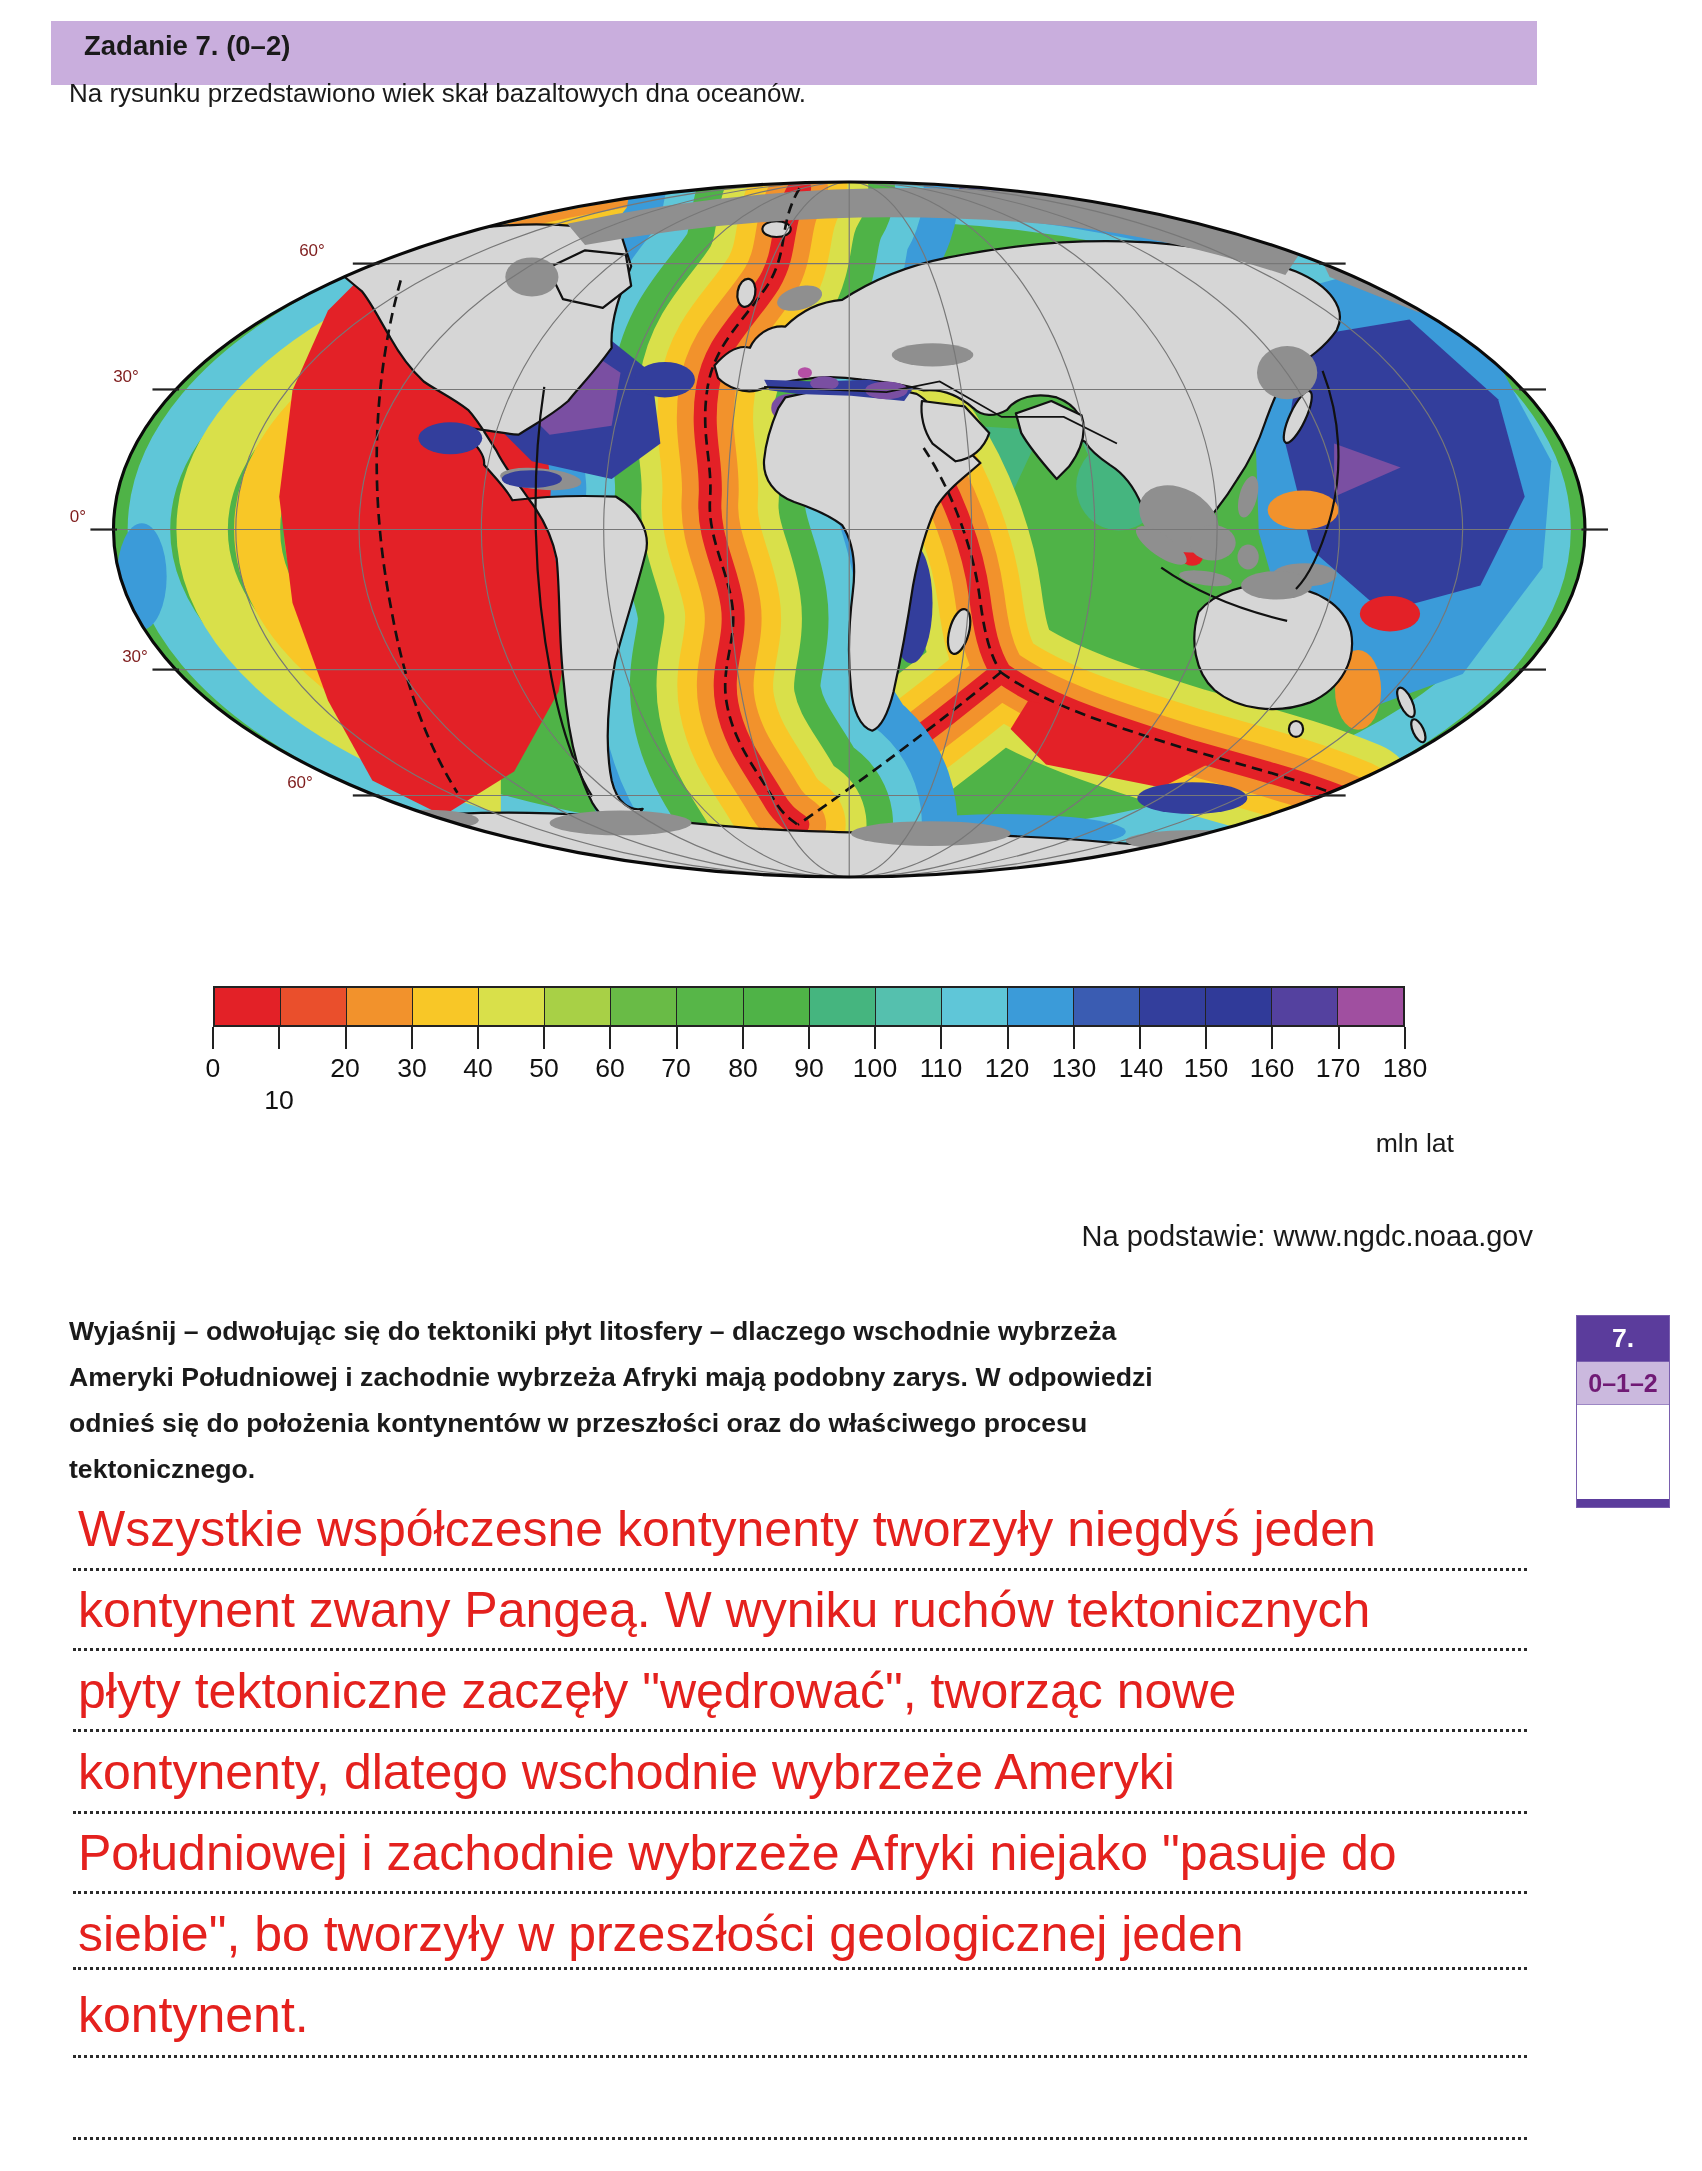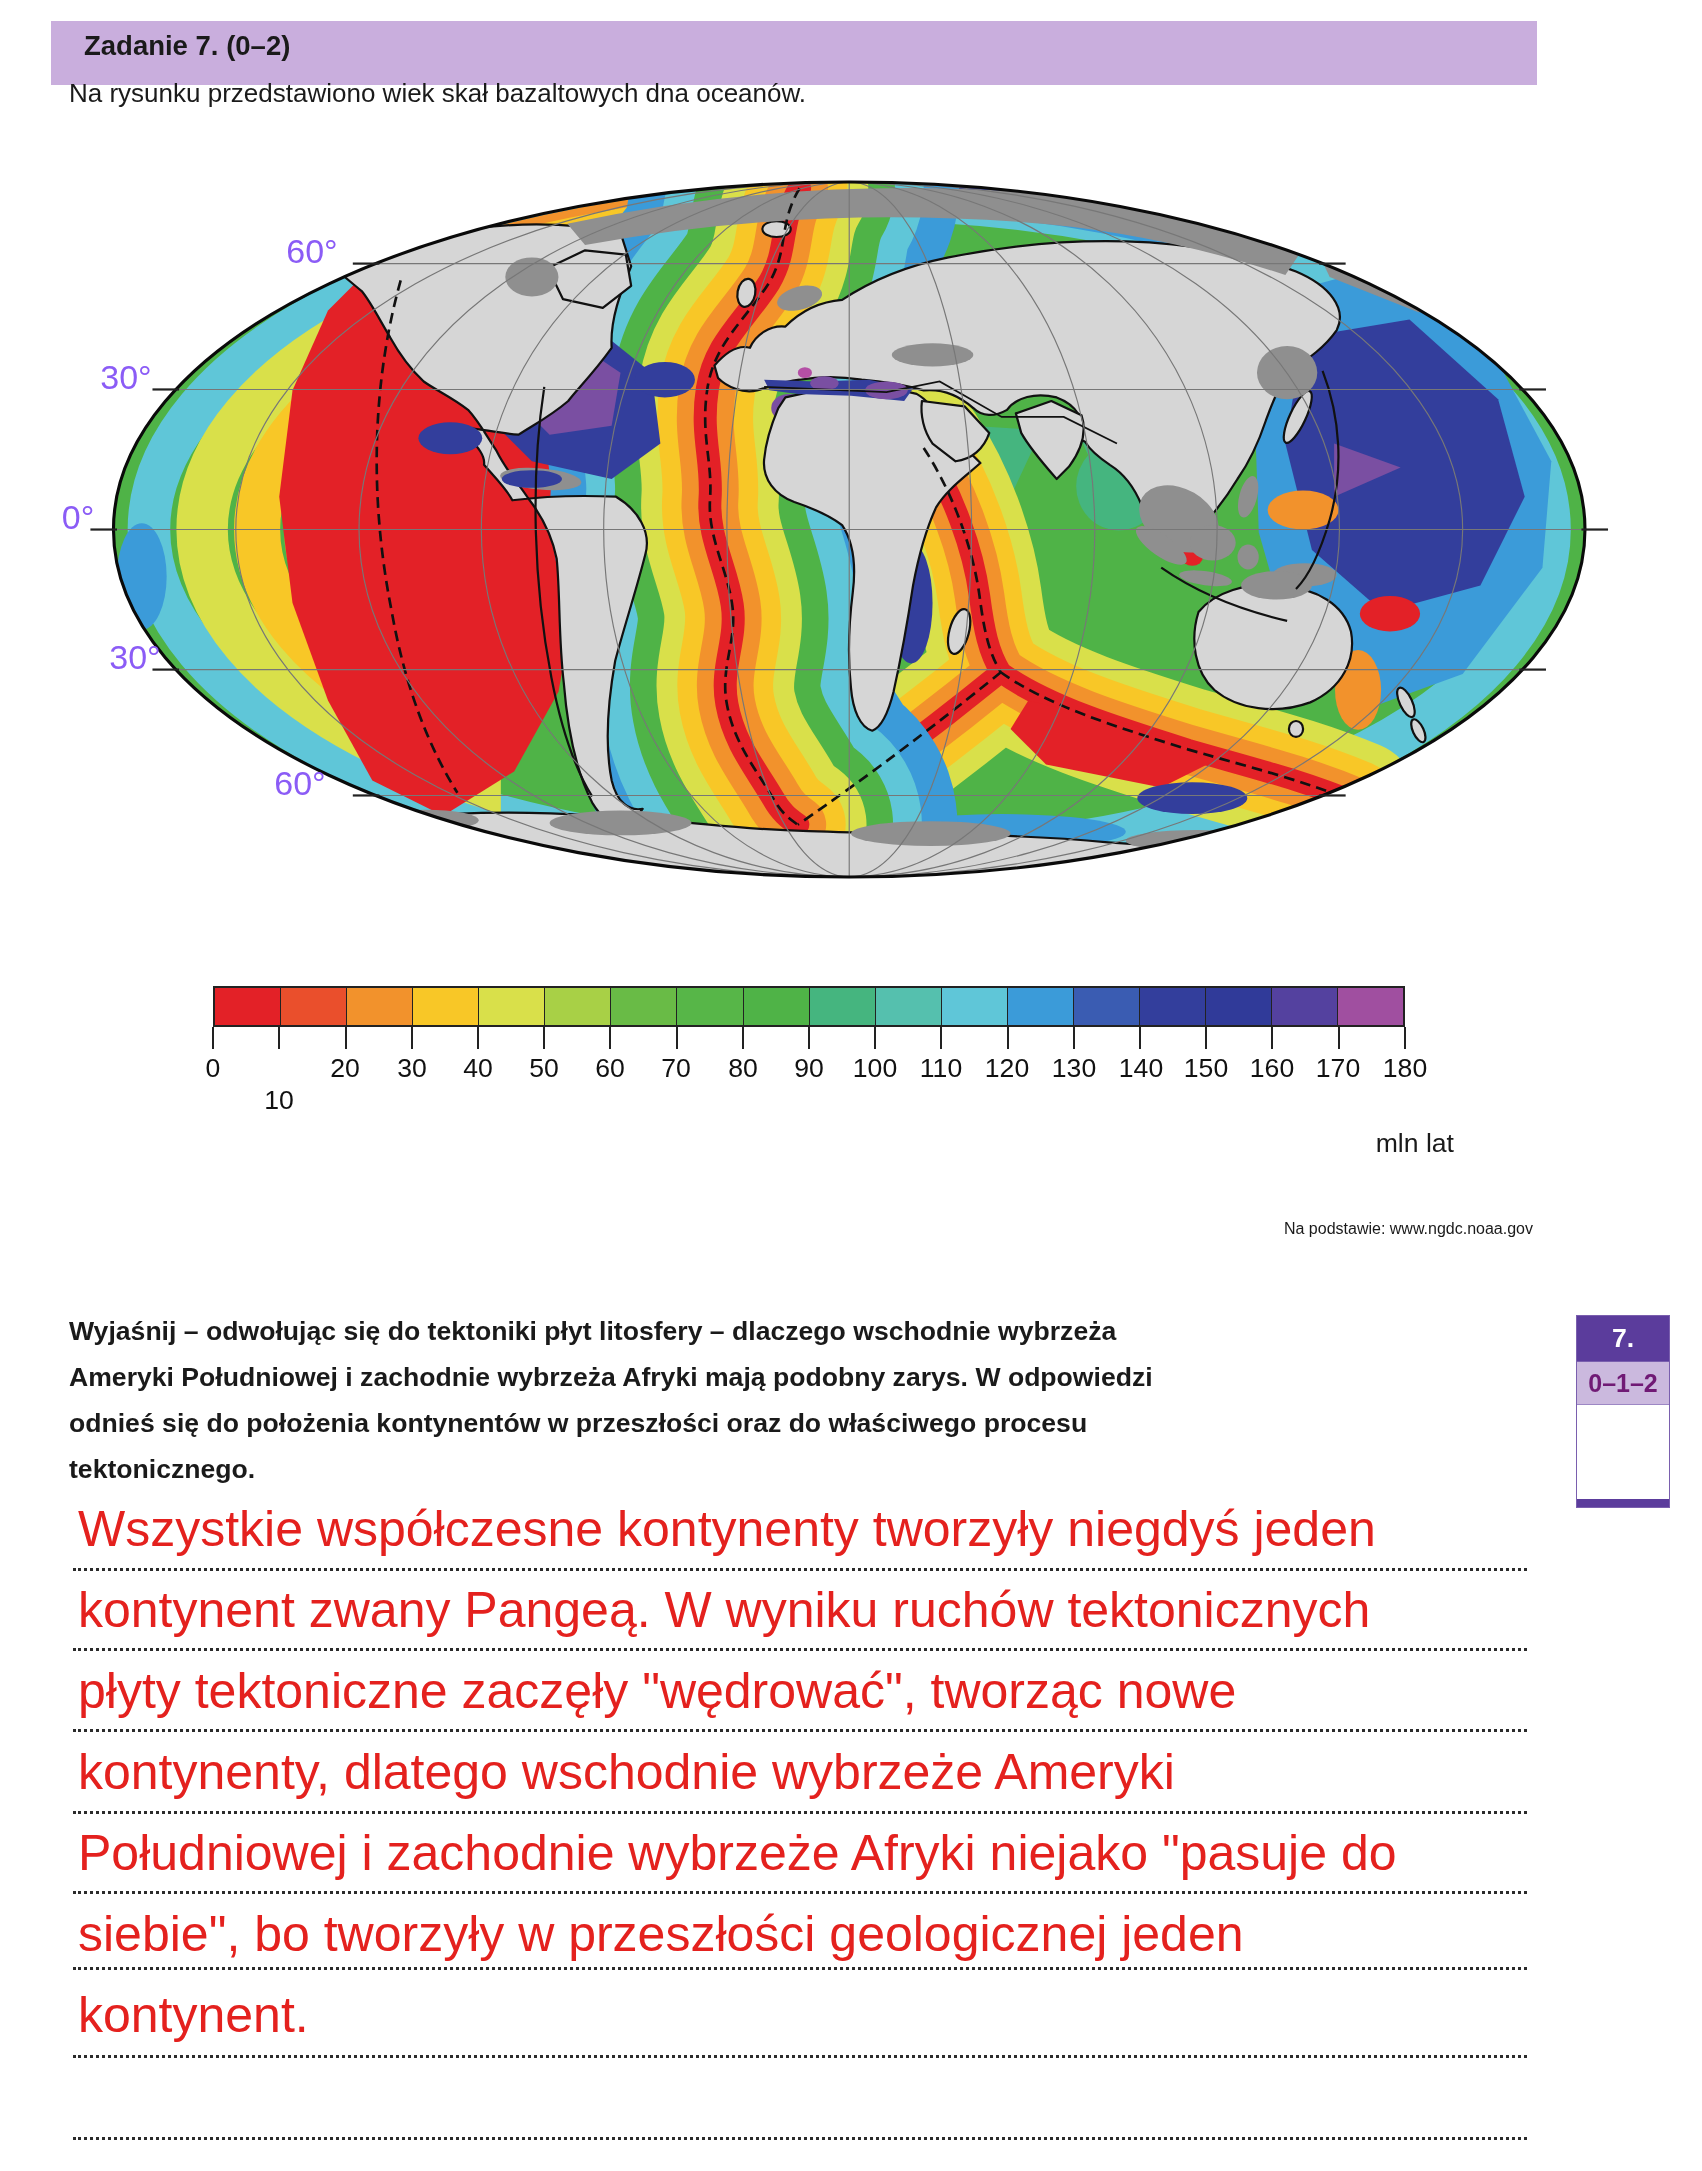--- a/index.html
+++ b/index.html
@@ -3,31 +3,31 @@
 <meta charset="utf-8">
 <style>
   html,body{margin:0;padding:0;background:#fff;}
   body{width:1702px;height:2171px;position:relative;font-family:"Liberation Sans",sans-serif;color:#1a1a1a;overflow:hidden;}
   .abs{position:absolute;}
   
   #task-header{left:51px;top:21px;width:1486px;height:64px;background:#c9aedd;font-size:27.5px;font-weight:bold;line-height:50px;padding-left:33px;box-sizing:border-box;}
   #task-intro{left:69px;top:78px;font-size:26px;}
   
   #map-wrap{left:0;top:0;width:1702px;height:958px;}
-  .lat-label{font-size:34px;color:#8b5cf6;transform:translate(-50%,-50%);}
+  .lat-label{font-size:17px;color:#7f1d1d;transform:translate(-50%,-50%);}
   
   #scalebar{left:213px;top:986px;width:1192px;height:41px;display:flex;border:2.7px solid #222;box-sizing:border-box;}
   #scalebar .cell{flex:1;border-left:0.9px solid #222;}
   #scalebar .cell:first-child{border-left:none;}
   #scale-ticks{left:213px;top:1027px;width:1195px;height:23px;}
   #scale-ticks .tick{position:absolute;top:0;width:1.8px;height:22px;background:#222;}
   #scale-labels{left:213px;top:1053px;width:1195px;height:35px;}
   #scale-labels .num{position:absolute;top:0;transform:translateX(-50%);font-size:26.6px;color:#111;}
   #unit-label{right:248px;top:1128px;font-size:26.6px;}
-  #source-label{right:169px;top:1220px;font-size:16px;}
+  #source-label{right:169px;top:1220px;font-size:29px;}
   
   #question{left:69px;top:1308px;font-size:26.6px;font-weight:bold;line-height:46px;}
   
   #score-box{left:1576px;top:1315px;width:94px;border:1.8px solid #7a5fae;box-sizing:border-box;background:#fff;}
   #score-box .sb-head{height:45px;background:#5b3c9c;color:#fff;font-size:26.6px;font-weight:bold;text-align:center;line-height:45px;}
   #score-box .sb-scale{height:42px;background:#cbb9de;color:#701a75;font-size:25px;font-weight:bold;text-align:center;line-height:42px;border-top:1.8px solid #7a5fae;}
   #score-box .sb-empty{height:94px;background:#fff;border-top:1.8px solid #9d87c4;}
   #score-box .sb-bottom{height:8px;background:#5b3c9c;}
   
   .rule{position:absolute;left:73px;width:1454px;height:0;border-bottom:3.5px dotted #2b2b2b;}

